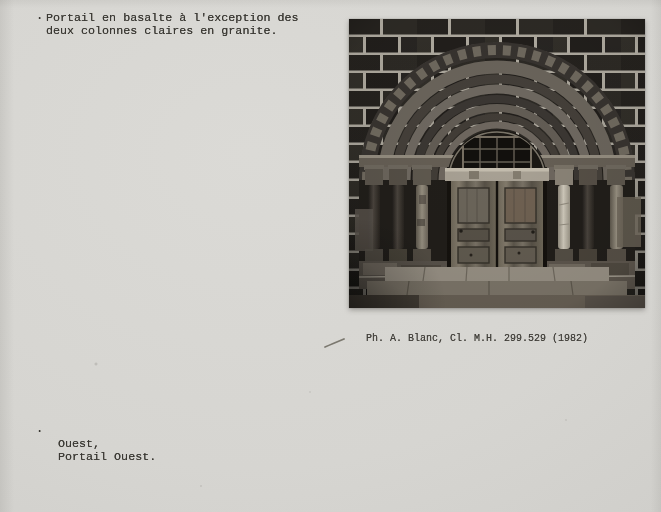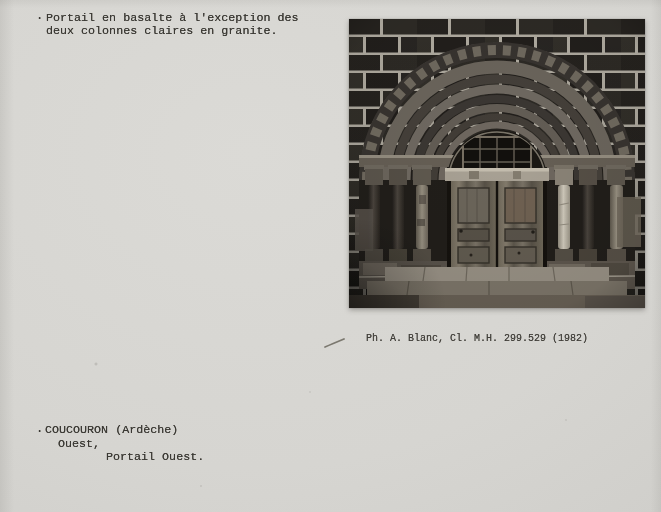--- a/index.html
+++ b/index.html
@@ -27,21 +27,21 @@
   .t-line1{left:46px;top:12px;}
   .t-line2{left:46px;top:25px;}
   .credit{
     position:absolute;left:343px;top:333px;white-space:pre;
     font-size:10px;color:#413f3a;text-shadow:0 0 .5px rgba(65,63,58,.8);margin-left:23px;
   }
   .pencil{position:absolute;left:323px;top:335px;}
   .b-bullet{left:36px;top:426px;}
   .b-line1{left:45px;top:424px;}
   .b-line2{left:58px;top:438px;}
-  .b-line3{left:58px;top:451px;margin-left:48px;}
+  .b-line3{left:58px;top:451px;}
   .photo{
     position:absolute;left:349px;top:19px;width:296px;height:289px;margin:0;
     box-shadow:0 2px 5px rgba(52,50,45,.38), 0 0 1px rgba(52,50,45,.4);
     background:#1d1b18;
   }
   .photo svg{display:block;}
 </style>
 </head>
 <body>
 
@@ -242,17 +242,16 @@
     </svg>
   </figure>
 
   <svg class="pencil" width="24" height="16" viewBox="0 0 24 16">
     <path d="M2,12 Q9,9 21,4" fill="none" stroke="#7b786f" stroke-width="1.8" stroke-linecap="round"></path>
   </svg>
 
   <span class="credit">Ph. A. Blanc, Cl. M.H. 299.529 (1982)</span>
 
   <span class="typed bullet b-bullet">·</span>
-  <span class="typed b-line1">COUCOURON (Ardèche)</span>
   <span class="typed b-line2">Ouest,</span>
   <span class="typed b-line3">Portail Ouest.</span>
 
 </div>
 
 </body></html>

